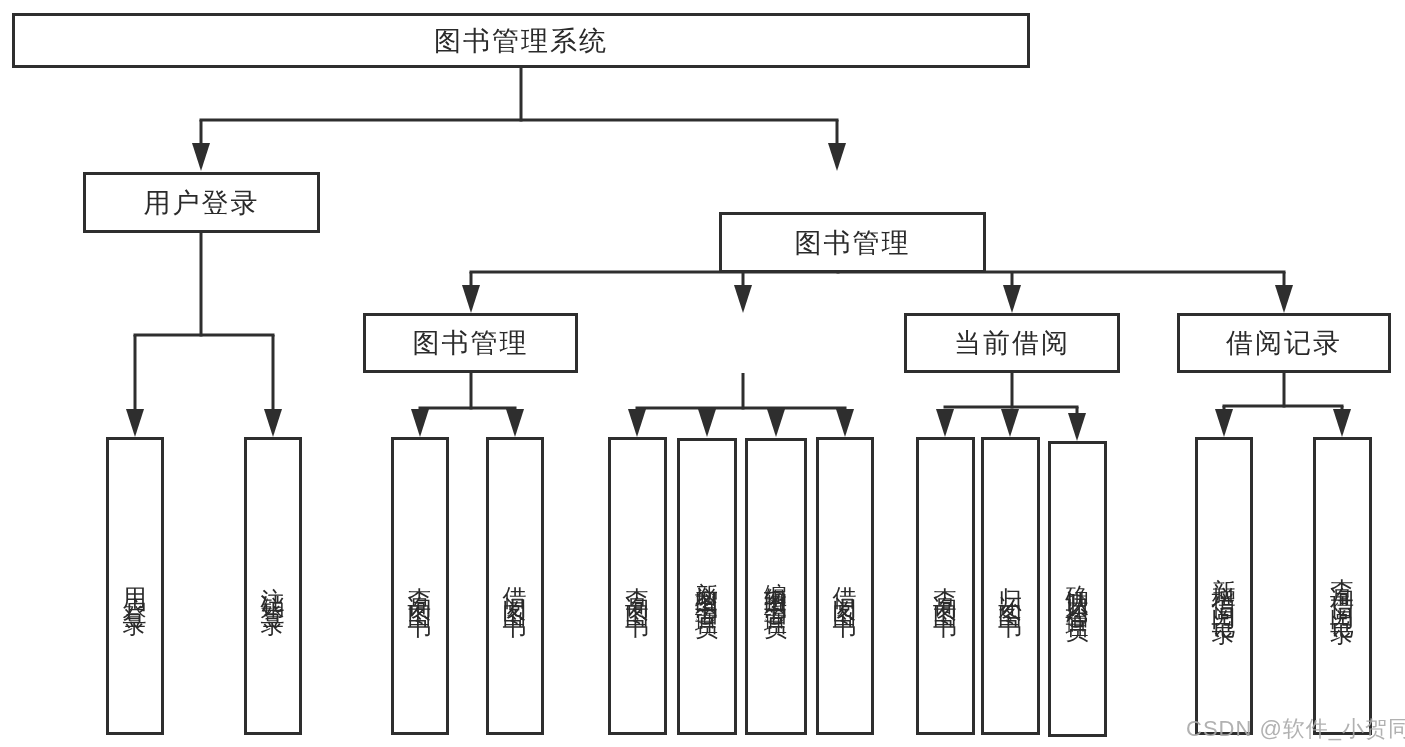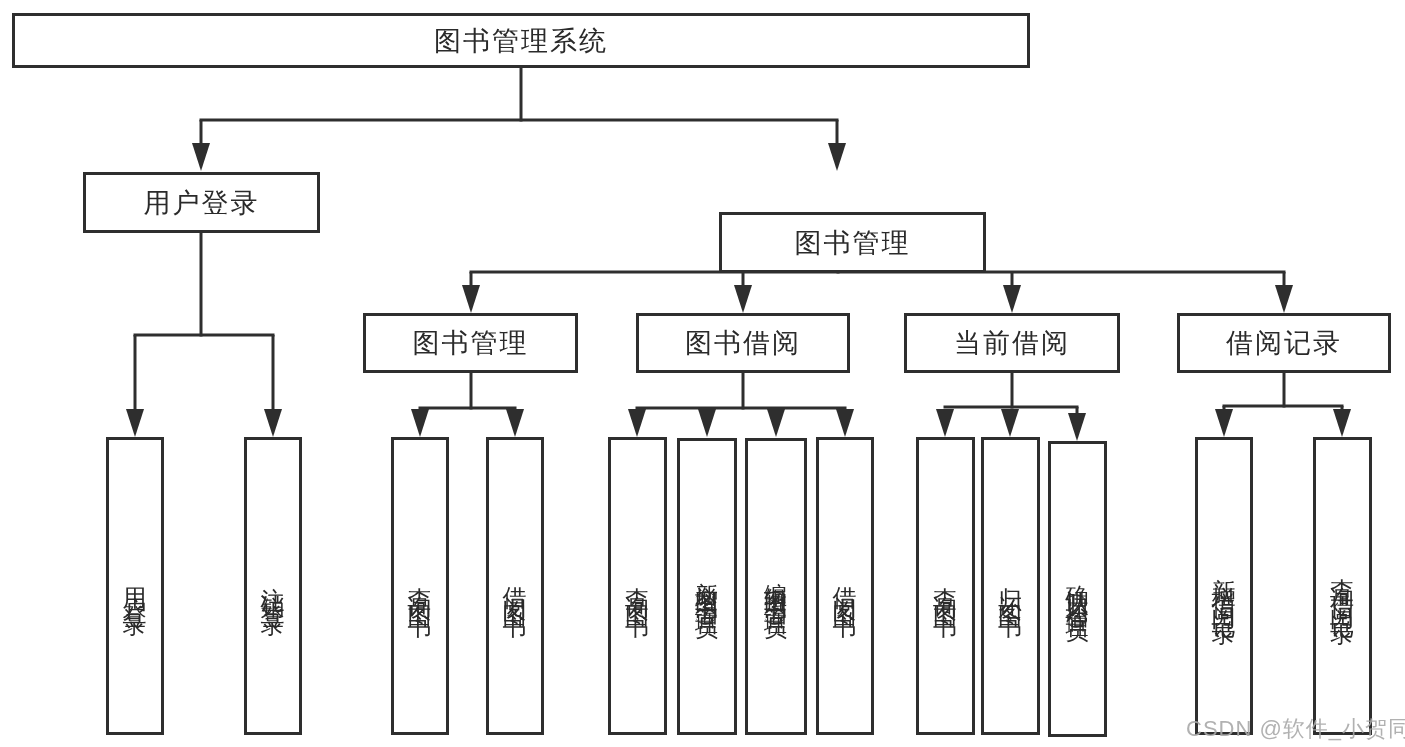--- a/index.html
+++ b/index.html
@@ -84,21 +84,20 @@
     <line x1="1342" y1="406" x2="1342" y2="414"></line>
     <path d="M1333,409 L1351,409 L1342,437 Z"></path>
   </svg>
 
   <div class="node hlabel" style="left:12px;top:13px;width:1018px;height:55px;">图书管理系统</div>
 
   <div class="node hlabel" style="left:83px;top:172px;width:237px;height:61px;">用户登录</div>
   <div class="node hlabel" style="left:719px;top:172px;width:267px;height:61px;margin-top:40px;">图书管理</div>
 
   <div class="node hlabel" style="left:363px;top:313px;width:215px;height:60px;">图书管理</div>
-  <div class="node hlabel" style="left:636px;top:313px;width:214px;height:60px;">图书借阅</div>
   <div class="node hlabel" style="left:904px;top:313px;width:216px;height:60px;font-family:Liberation Serif, serif;">当前借阅</div>
   <div class="node hlabel" style="left:1177px;top:313px;width:214px;height:60px;">借阅记录</div>
 
   <div class="node leaf" style="left:106px;top:437px;width:58px;height:298px;">
     <span>用户登录</span>
   </div>
   <div class="node leaf" style="left:244px;top:437px;width:58px;height:298px;">
     <span>注销登录</span>
   </div>
 

